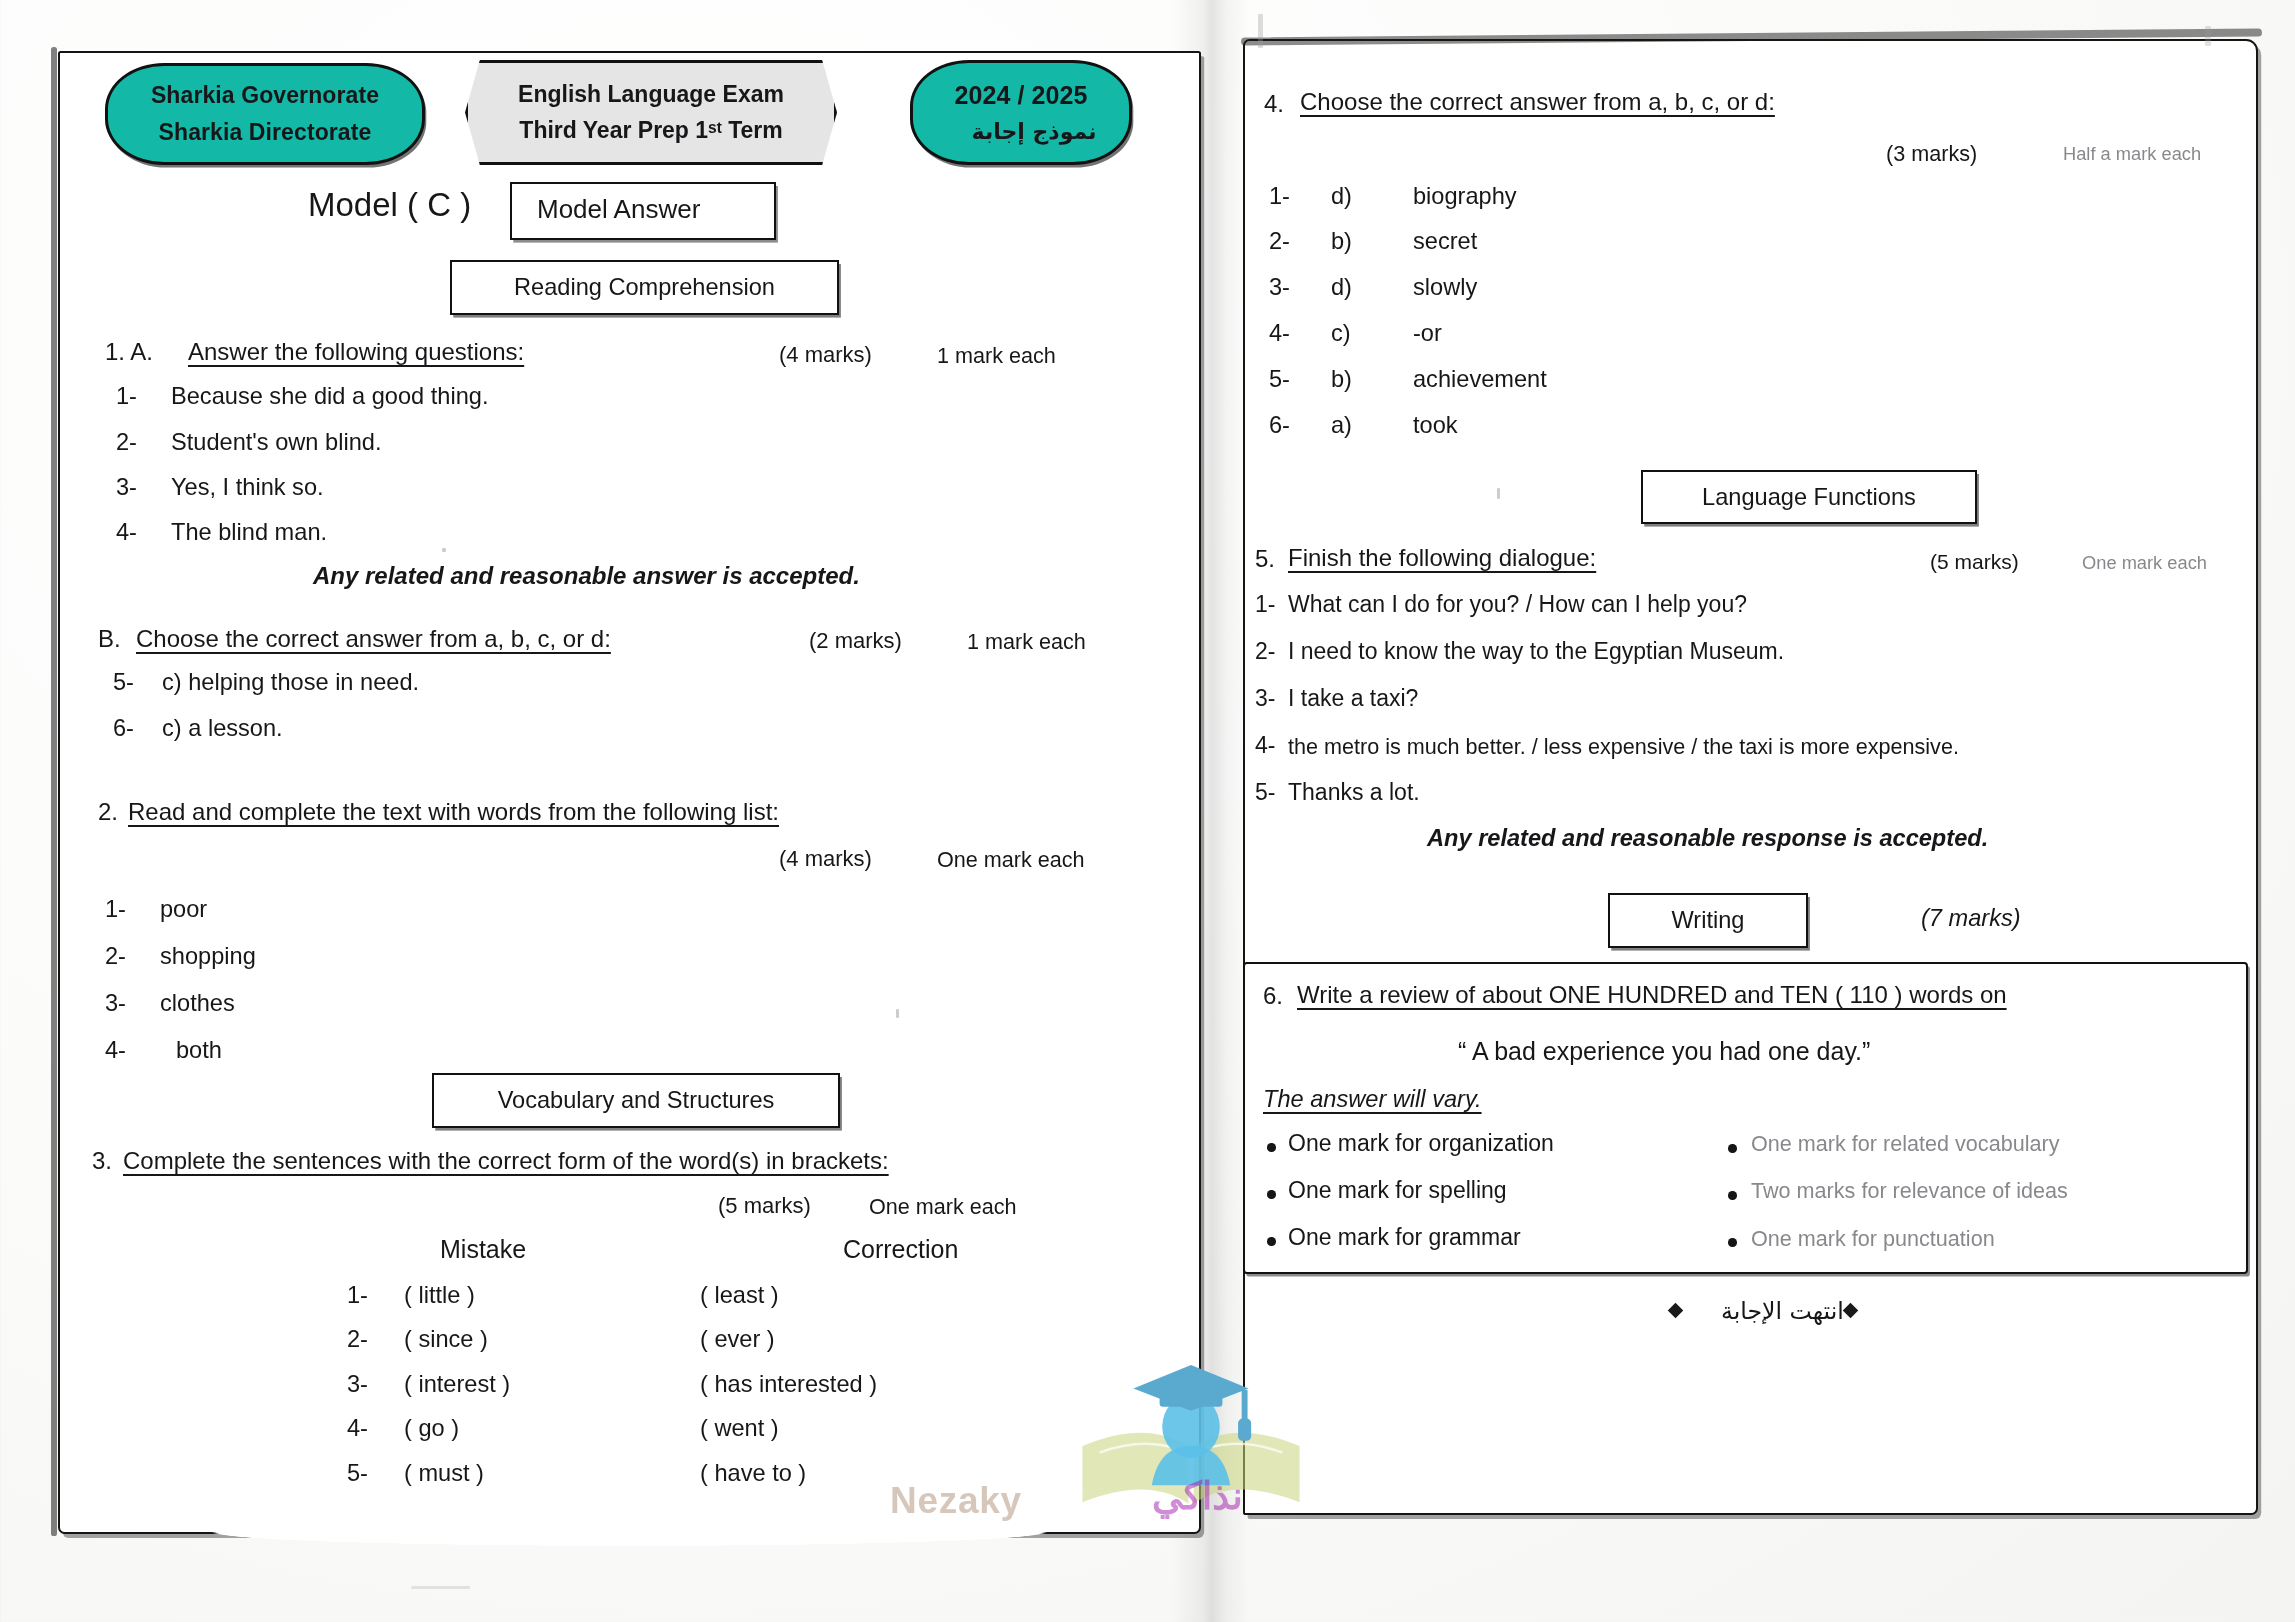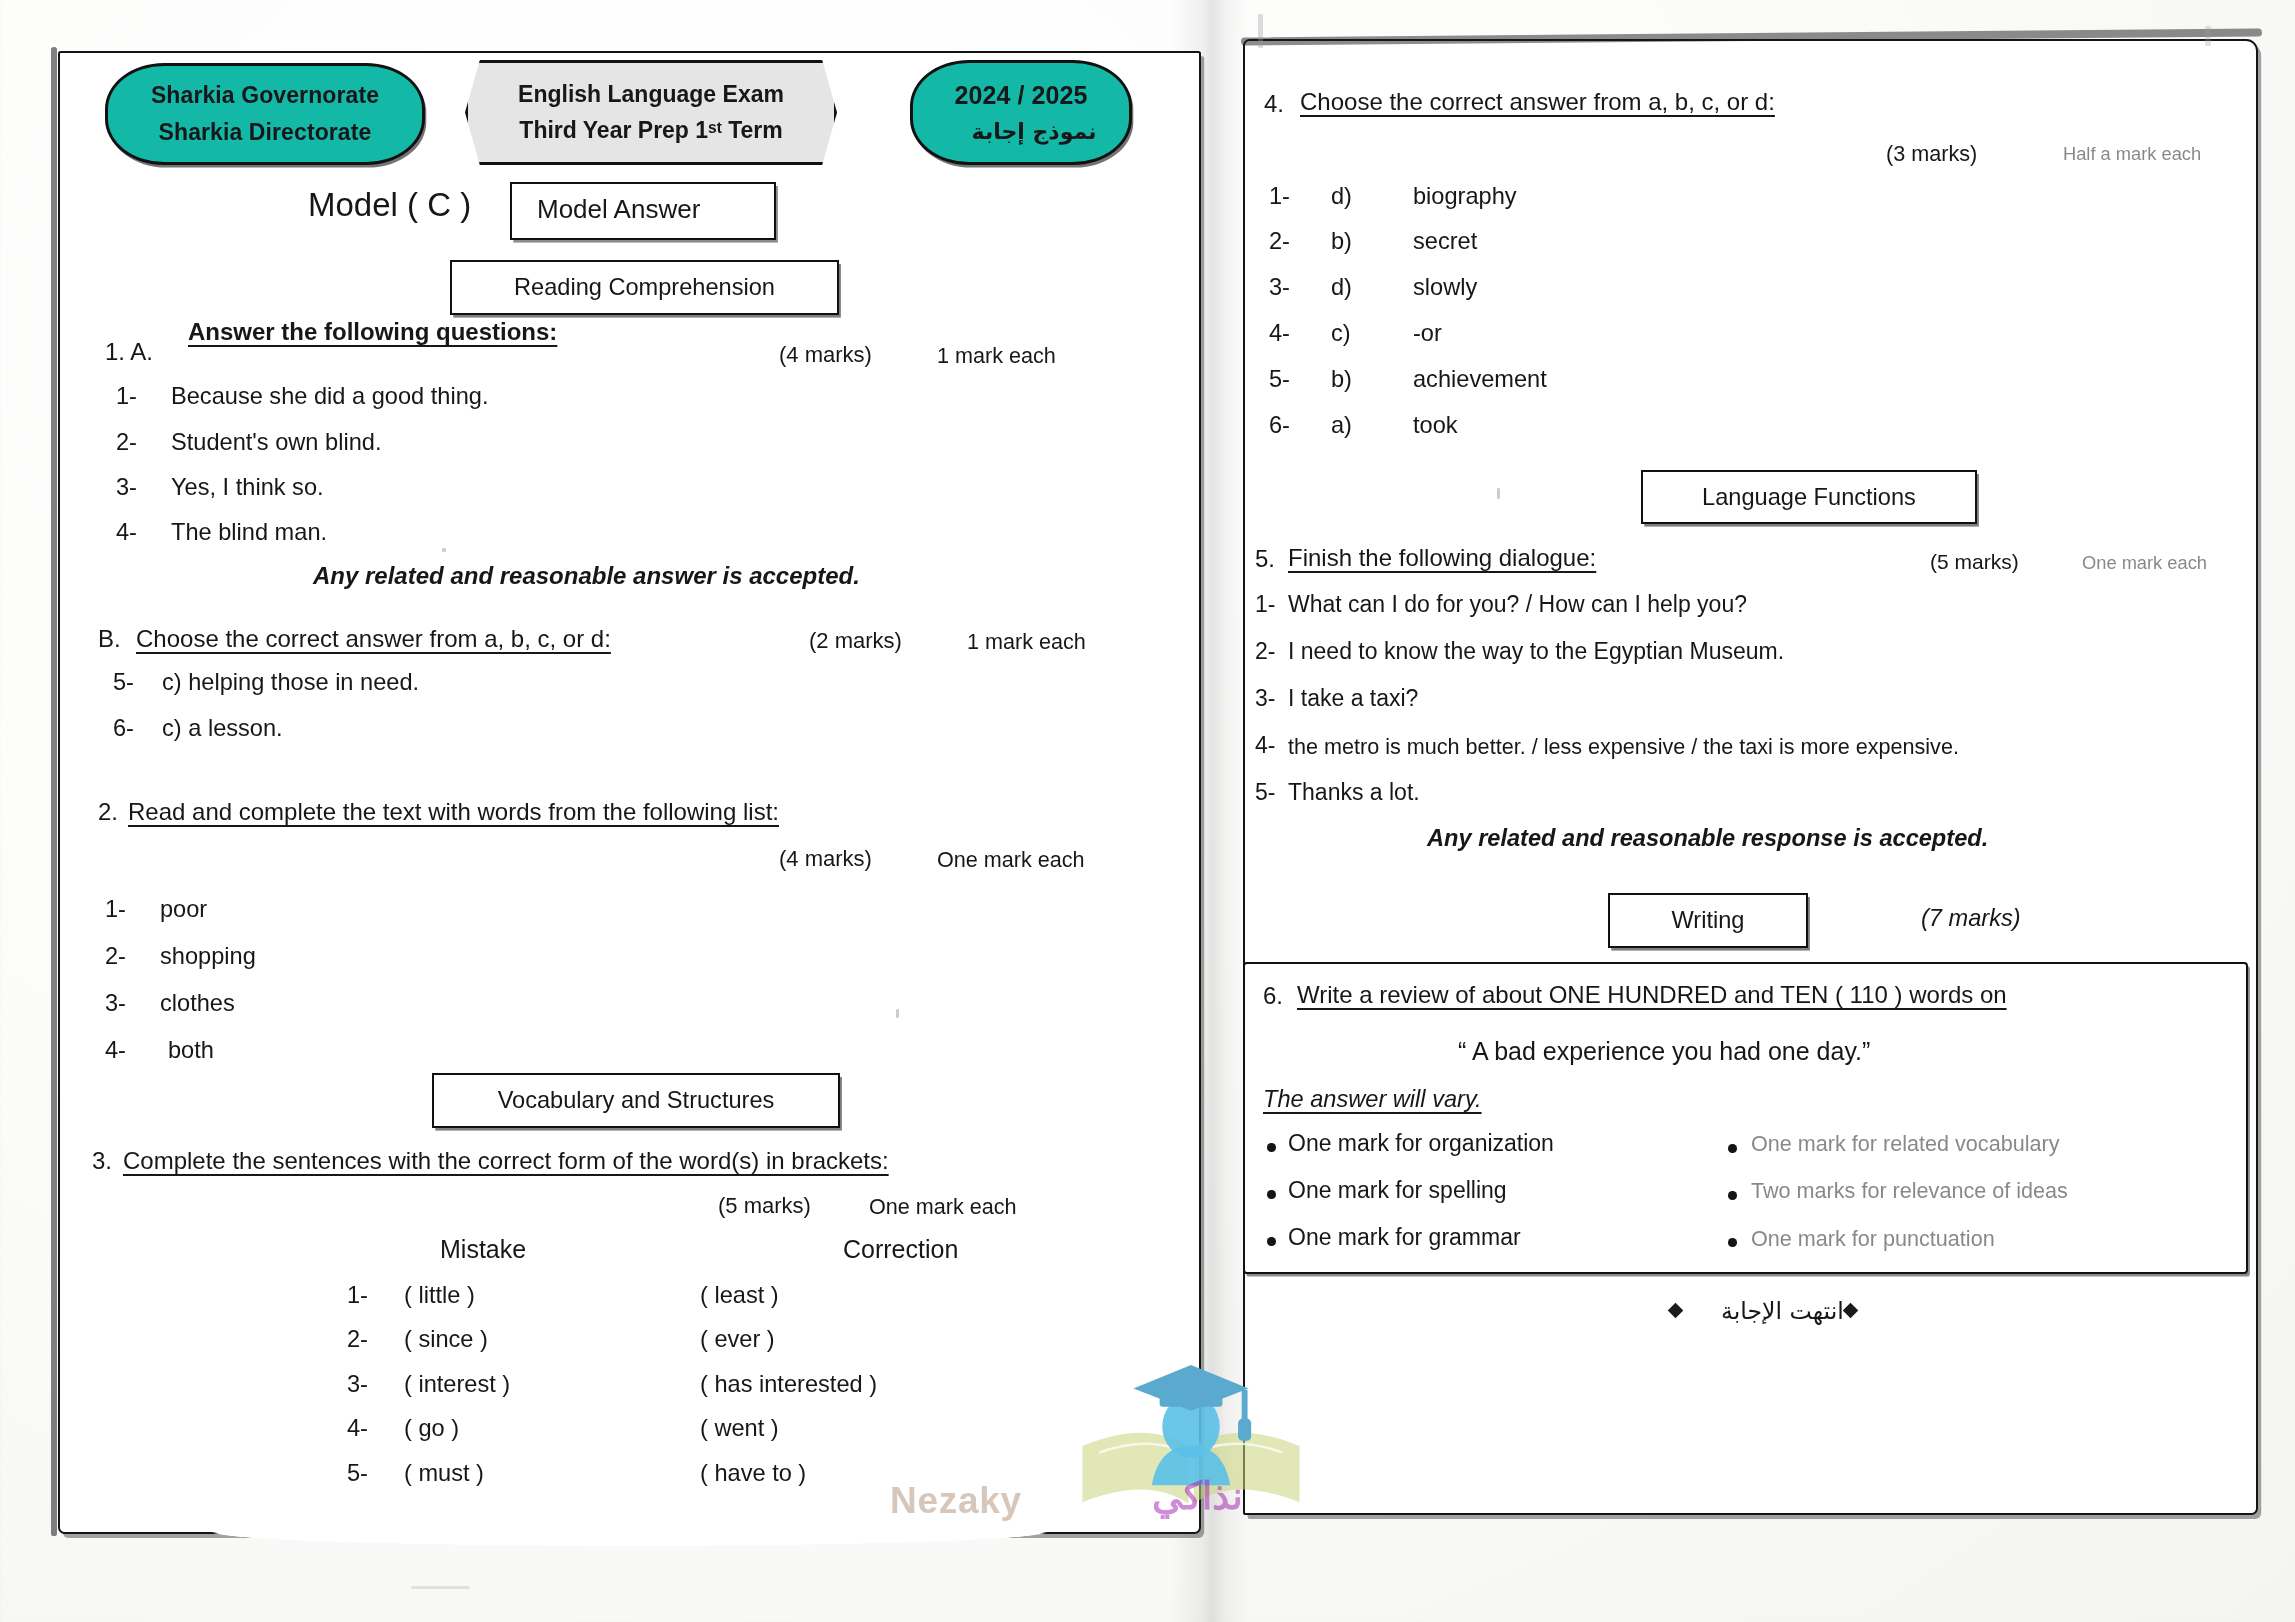--- a/index.html
+++ b/index.html
@@ -185,21 +185,21 @@
 <div class="txt f42" style="left:308px; top:188px;">Model (  C  )</div>
 
 <div class="rect" style="left:510px; top:182px; width:262px; height:54px;"></div>
 <div class="txt f40" style="left:537px; top:196px;">Model Answer</div>
 
 <div class="secbox" style="left:450px; top:260px; width:385px; height:51px;">
   <span>Reading Comprehension</span>
 </div>
 
 <div class="txt f37" style="left:105px; top:340px;">1. A.</div>
-<div class="txt f37 u" style="left:188px; top:320px;font-weight:bold;">Answer the following questions:</div>
+<div class="txt f37 u" style="left:188px; top:340px;">Answer the following questions:</div>
 <div class="txt f34" style="left:779px; top:344px;">(4 marks)</div>
 <div class="txt f33" style="left:937px; top:345px;">1 mark each</div>
 
 <div class="txt f36" style="left:116px; top:385px;">1-</div>
 <div class="txt f36" style="left:171px; top:385px;">Because she did a good thing.</div>
 <div class="txt f36" style="left:116px; top:431px;">2-</div>
 <div class="txt f36" style="left:171px; top:431px;">Student's own blind.</div>
 <div class="txt f36" style="left:116px; top:476px;">3-</div>
 <div class="txt f36" style="left:171px; top:476px;">Yes, I think so.</div>
 <div class="txt f36" style="left:116px; top:521px;">4-</div>
@@ -222,21 +222,21 @@
 <div class="txt f34" style="left:779px; top:848px;">(4 marks)</div>
 <div class="txt f33" style="left:937px; top:849px;">One mark each</div>
 
 <div class="txt f36" style="left:105px; top:898px;">1-</div>
 <div class="txt f36" style="left:160px; top:898px;">poor</div>
 <div class="txt f36" style="left:105px; top:945px;">2-</div>
 <div class="txt f36" style="left:160px; top:945px;">shopping</div>
 <div class="txt f36" style="left:105px; top:992px;">3-</div>
 <div class="txt f36" style="left:160px; top:992px;">clothes</div>
 <div class="txt f36" style="left:105px; top:1039px;">4-</div>
-<div class="txt f36" style="left:168px; top:1039px;">both</div>
+<div class="txt f36" style="left:176px; top:1039px;">both</div>
 
 <div class="secbox" style="left:432px; top:1073px; width:404px; height:51px;">
   <span>Vocabulary and Structures</span>
 </div>
 
 <div class="txt f37" style="left:92px; top:1149px;">3.</div>
 <div class="txt f37 u" style="left:123px; top:1149px;">Complete the sentences with the correct form of the word(s) in brackets:</div>
 <div class="txt f34" style="left:718px; top:1195px;">(5 marks)</div>
 <div class="txt f33" style="left:869px; top:1196px;">One mark each</div>
 

